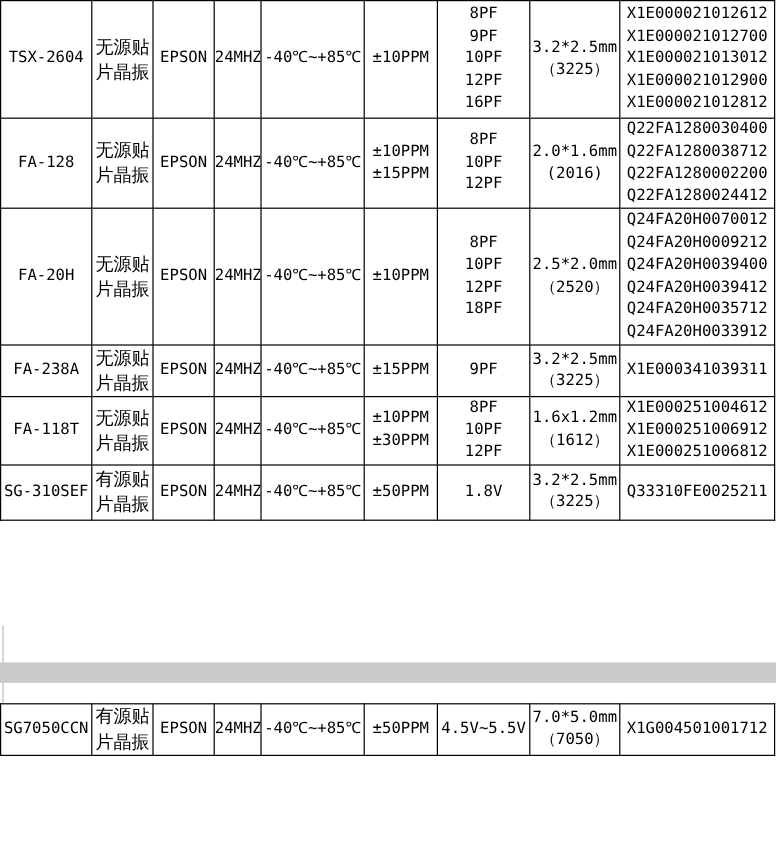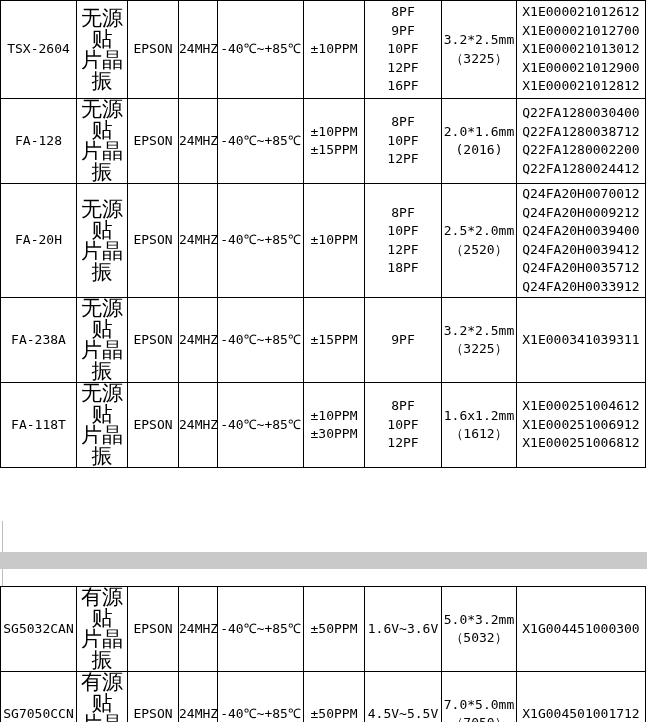--- a/index.html
+++ b/index.html
@@ -27,21 +27,21 @@
     border: 1px solid #000;
     text-align: center;
     vertical-align: middle;
     padding: 0;
     overflow: hidden;
     line-height: 18.5px;
     white-space: pre-line;
   }
   td.cjk {
     font-family: "DejaVu Sans", "Liberation Sans", sans-serif;
-    font-size: 21px;
+    font-size: 15px;
     line-height: 21px;
     letter-spacing: 0;
   }
   td.parts { font-size: 13px; margin-left: 14px; }
 
   .section-divider {
     position: absolute;
     left: 0; top: 552px;
     width: 647px; height: 17px;
     background: #c9c9c9;
@@ -156,52 +156,52 @@
 ±30PPM</td>
         <td>8PF
 10PF
 12PF</td>
         <td>1.6x1.2mm
 （1612）</td>
         <td class="parts">X1E000251004612
 X1E000251006912
 X1E000251006812</td>
       </tr>
+      <tr style="height:46px">
+        <td>SG-310SEF</td>
+        <td class="cjk">有源贴
+片晶振</td>
+        <td>EPSON</td>
+        <td>24MHZ</td>
+        <td>-40℃~+85℃</td>
+        <td>±50PPM</td>
+        <td>1.8V</td>
+        <td>3.2*2.5mm
+（3225）</td>
+        <td class="parts">Q33310FE0025211</td>
+      </tr>
     </tbody>
   </table>
 
   <div class="gap-edge-line"></div>
   <div class="section-divider"></div>
 
   <table class="spec" id="table2">
     <colgroup>
       <col style="width:76px">
         <col style="width:51px">
         <col style="width:51px">
       <col style="width:39px">
         <col style="width:86px">
         <col style="width:61px">
       <col style="width:77px">
         <col style="width:75px">
         <col style="width:129px">
     </colgroup>
     <tbody>
-      <tr style="height:47px">
-        <td>SG5032CAN</td>
-        <td class="cjk">有源贴
-片晶振</td>
-        <td>EPSON</td>
-        <td>24MHZ</td>
-        <td>-40℃~+85℃</td>
-        <td>±50PPM</td>
-        <td>1.6V~3.6V</td>
-        <td>5.0*3.2mm
-（5032）</td>
-        <td class="parts">X1G004451000300</td>
-      </tr>
       <tr style="height:42px">
         <td>SG7050CCN</td>
         <td class="cjk">有源贴
 片晶振</td>
         <td>EPSON</td>
         <td>24MHZ</td>
         <td>-40℃~+85℃</td>
         <td>±50PPM</td>
         <td>4.5V~5.5V</td>
         <td>7.0*5.0mm

